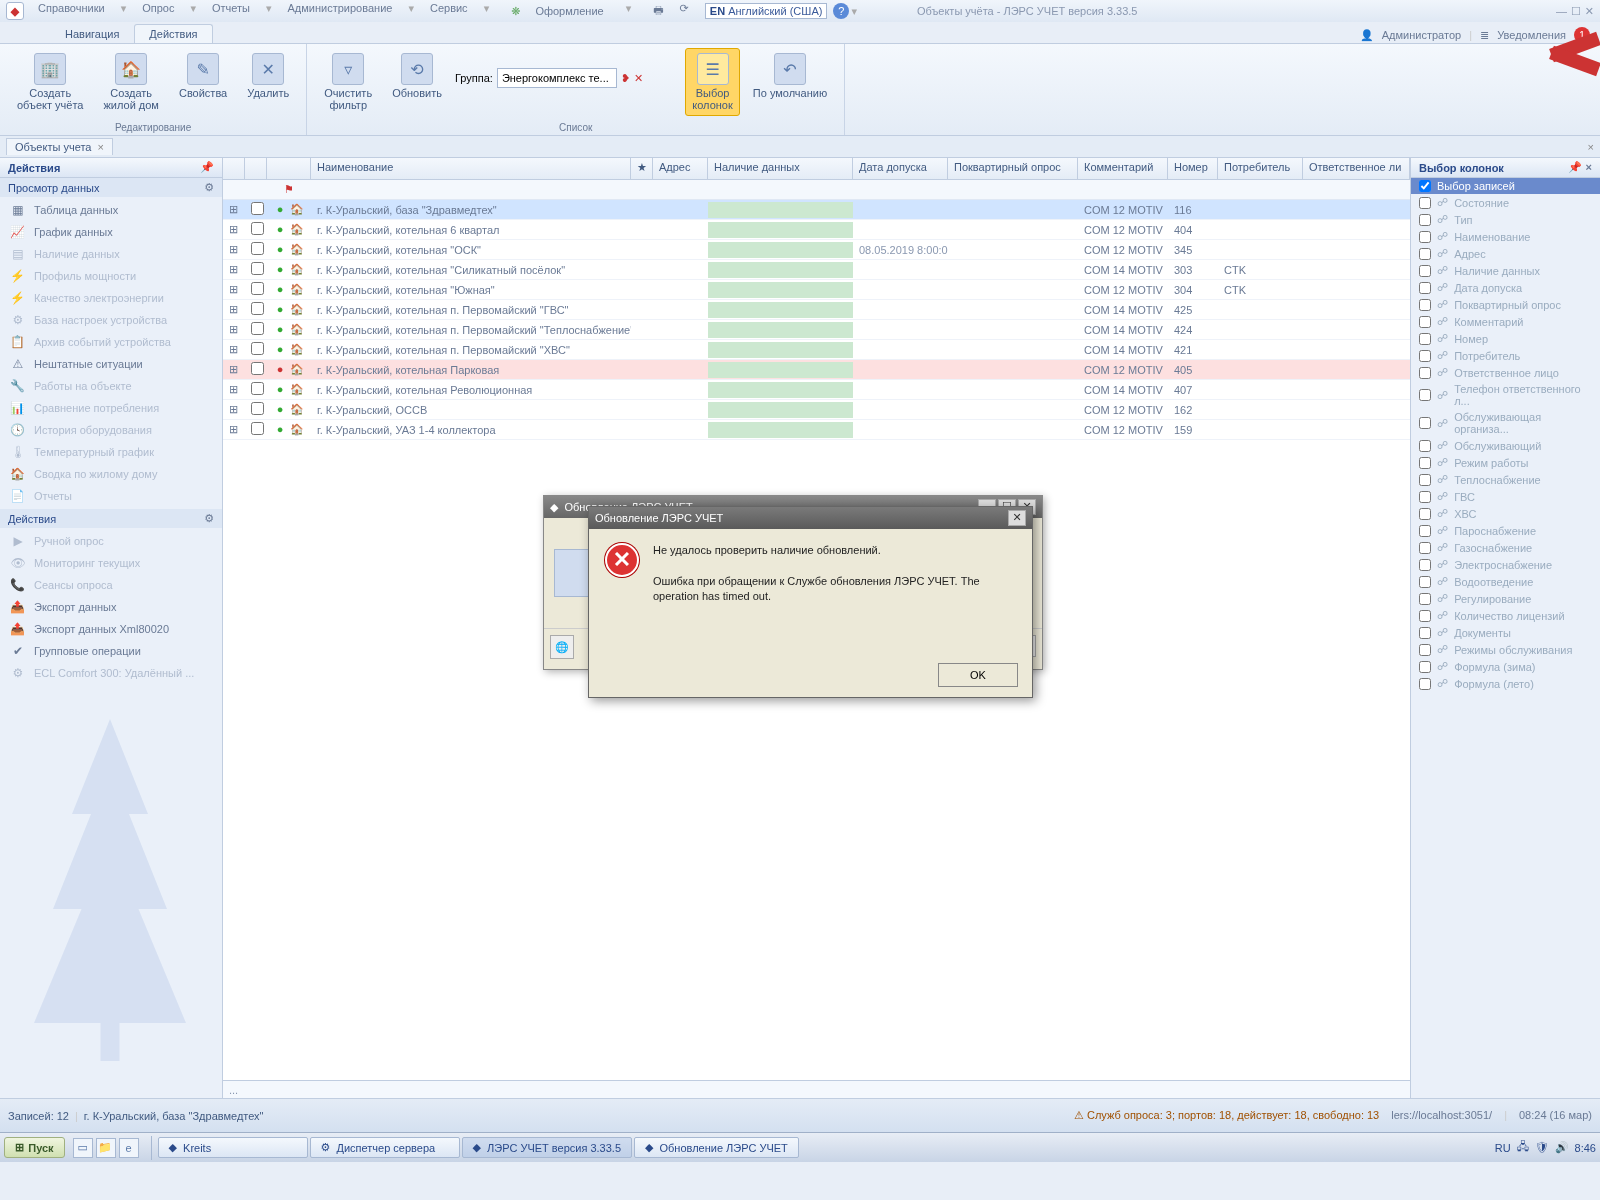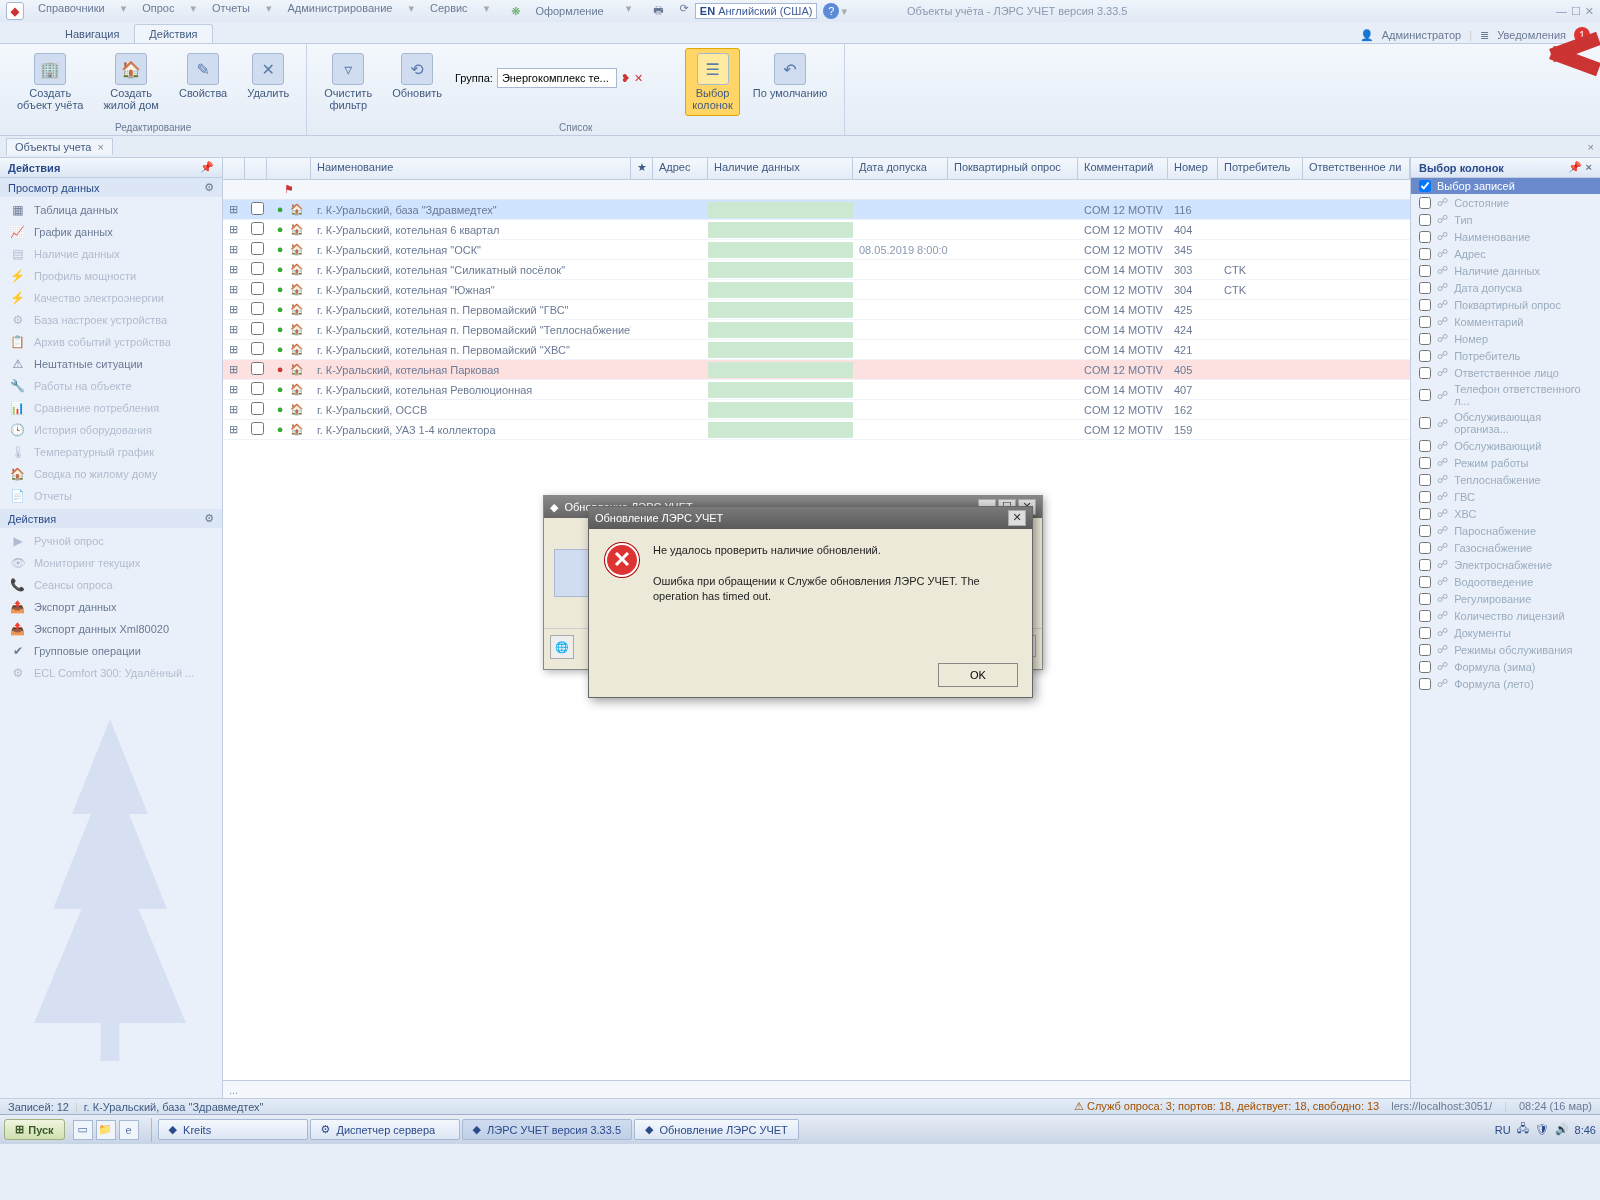--- a/index.html
+++ b/index.html
@@ -1,21 +1,21 @@
 <!DOCTYPE html>
 <html><head>
 <meta charset="utf-8">
 <style>
 * { margin:0; padding:0; box-sizing:border-box; font-family:Tahoma,Arial,sans-serif; font-size:11px; }
 body { width:1600px; height:1200px; background:#e8eef7; overflow:hidden; position:relative; }
 .titlebar { height:22px; background:linear-gradient(#f0f5fb,#dfe8f4); display:flex; align-items:center; padding:0 6px; color:#6a7a95; }
 .titlebar .logo { width:18px; height:18px; background:#fff; border:1px solid #a7b8d2; border-radius:3px; margin-right:8px; display:flex; align-items:center; justify-content:center; color:#c33; font-weight:bold; }
 .titlebar .menus { display:flex; gap:4px; }
 .titlebar .menus span { padding:2px 6px; cursor:default; }
-.titlebar .lang { margin-left:0; background:#fff; border:1px solid #a7b8d2; padding:1px 4px; color:#3a5a9a; }
+.titlebar .lang { margin-left:10px; background:#fff; border:1px solid #a7b8d2; padding:1px 4px; color:#3a5a9a; }
 .titlebar .lang b { color:#2a4a8a; }
 .titlebar .title-text { margin-left:60px; color:#8a98b0; }
 .titlebar .winbtns { margin-left:auto; display:flex; gap:4px; color:#8a98b0; }
 .ribbon-tabs { height:22px; background:#e8eef7; display:flex; align-items:flex-end; padding-left:50px; border-bottom:1px solid #c0cde0; position:relative; }
 .ribbon-tabs .tab { padding:3px 14px; color:#415a80; border:1px solid transparent; border-bottom:none; }
 .ribbon-tabs .tab.active { background:#f0f5fb; border-color:#c0cde0; border-radius:3px 3px 0 0; }
 .ribbon-tabs .right { margin-left:auto; display:flex; align-items:center; gap:8px; padding-right:10px; color:#6a7a95; }
 .ribbon-tabs .badge { background:#d33; color:#fff; border-radius:50%; width:16px; height:16px; display:flex; align-items:center; justify-content:center; font-size:10px; }
 .ribbon { height:92px; background:linear-gradient(#f4f8fd,#e4ecf6); border-bottom:1px solid #c0cde0; display:flex; }
 .rgroup { border-right:1px solid #c8d4e6; padding:4px 10px 2px; display:flex; flex-direction:column; }
@@ -50,21 +50,21 @@
 .grow.sel { background:#d0e4ff; }
 .grow.alert { background:#fde0e0; }
 .gcell { padding:0 6px; color:#6a7a95; overflow:hidden; white-space:nowrap; }
 .gcell.green { background:#cce8d0; }
 .gcell .ic-small { display:inline-block; width:14px; height:14px; text-align:center; }
 .grid-footer { background:#e4ecf6; border-top:1px solid #c0cde0; padding:3px 8px; color:#8a98b0; display:flex; }
 .right-panel { width:190px; background:#eaf0f9; border-left:1px solid #c0cde0; }
 .rp-item { display:flex; align-items:center; gap:6px; padding:2px 8px; color:#9aacbf; }
 .rp-item.sel { background:#6a8acc; color:#fff; }
 .rp-item input[type=checkbox] { width:12px; height:12px; }
-.statusbar { height:16px; background:linear-gradient(#e4ecf6,#d4e0f0); border-top:1px solid #c0cde0; display:flex; align-items:center; padding:0 8px; color:#415a80; }
+.statusbar { height:34px; background:linear-gradient(#e4ecf6,#d4e0f0); border-top:1px solid #c0cde0; display:flex; align-items:center; padding:0 8px; color:#415a80; }
 .statusbar .right { margin-left:auto; display:flex; gap:12px; color:#6a7a95; }
 .statusbar .warn { color:#a05000; }
 .taskbar { height:30px; background:linear-gradient(#e8edf5,#c8d4e6); display:flex; align-items:center; padding:0 4px; gap:2px; border-top:1px solid #a0b0c8; }
 .taskbar .start { background:linear-gradient(#f0f5e0,#d0e0b0); border:1px solid #a0b080; border-radius:3px; padding:3px 10px; color:#3a5a2a; font-weight:bold; display:flex; align-items:center; gap:4px; }
 .taskbar .ql { display:flex; gap:3px; margin:0 6px; }
 .taskbar .ql div { width:20px; height:20px; border:1px solid #a7b8d2; background:#f0f5fb; display:flex; align-items:center; justify-content:center; color:#5a7aaa; }
 .taskbar .tbtn { background:linear-gradient(#f4f8fd,#dce6f4); border:1px solid #a7b8d2; border-radius:2px; padding:3px 10px; min-width:150px; color:#2a4a8a; display:flex; align-items:center; gap:6px; }
 .taskbar .tbtn.active { background:linear-gradient(#d0dcef,#c0d0e8); }
 .taskbar .tray { margin-left:auto; display:flex; align-items:center; gap:6px; color:#2a4a8a; }
 .modal-back { position:absolute; left:543px; top:495px; width:500px; height:175px; background:#ece9d8; border:1px solid #888; box-shadow:2px 2px 8px rgba(0,0,0,0.3); }

